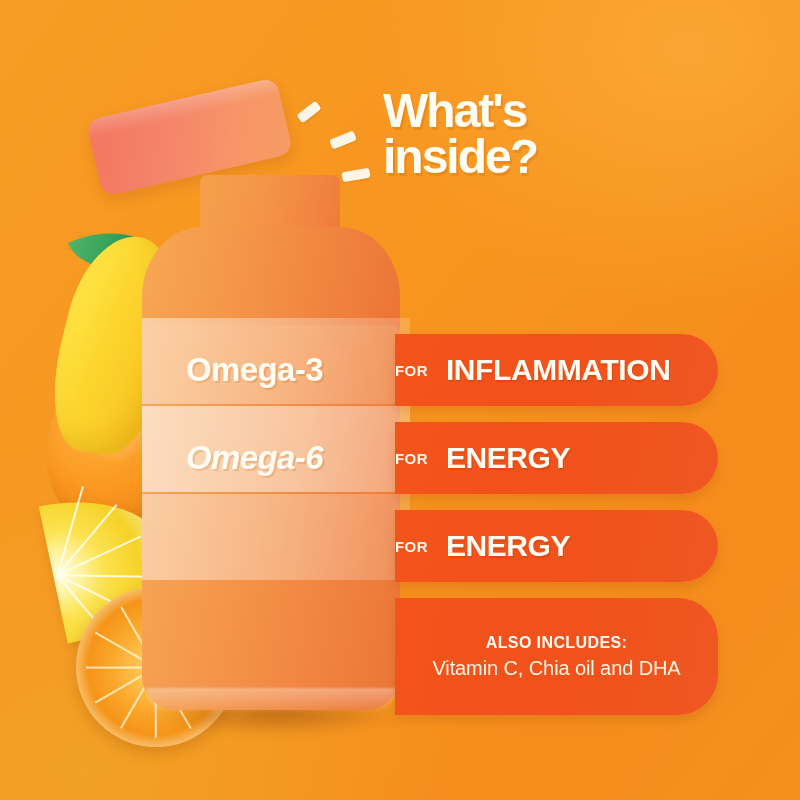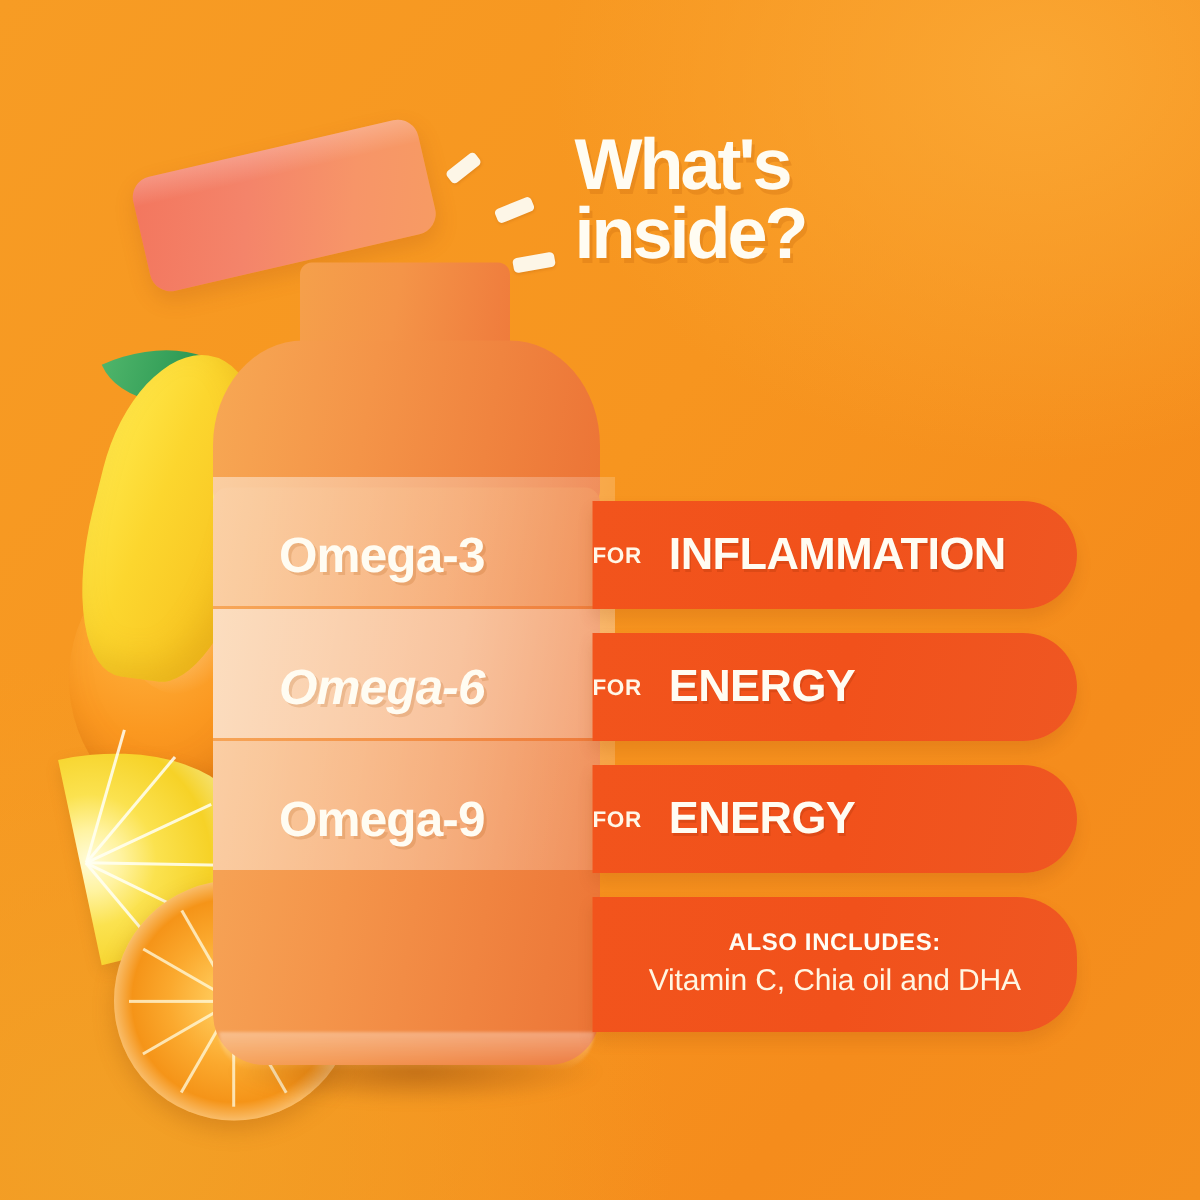--- a/index.html
+++ b/index.html
@@ -227,38 +227,37 @@
     <div class="b-body"></div>
     <div class="b-base-shine"></div>
   </div>
 
   <div class="band light" style="top:318px; height:86px;"></div>
   <div class="band lighter" style="top:406px; height:86px;"></div>
   <div class="band light" style="top:494px; height:86px;"></div>
 
   <div class="omega" style="top:351px;">Omega-3</div>
   <div class="omega" style="top:439px;font-style:italic;">Omega-6</div>
-  <div class="omega" style="top:527px;">Omega-9</div>
 
   <div class="pill" style="top:334px; width:323px; height:72px;">
     <span class="for">FOR</span>
     <span class="benefit">INFLAMMATION</span>
   </div>
 
   <div class="pill" style="top:422px; width:323px; height:72px;">
     <span class="for">FOR</span>
     <span class="benefit">ENERGY</span>
   </div>
 
   <div class="pill" style="top:510px; width:323px; height:72px;">
     <span class="for">FOR</span>
     <span class="benefit">ENERGY</span>
   </div>
 
-  <div id="pill-extra" style="top:598px; width:323px; height:90px;">
+  <div id="pill-extra" style="top:598px; width:323px; height:117px;">
     <span class="also">ALSO INCLUDES:</span>
     <span class="extras">Vitamin C, Chia oil and DHA</span>
   </div>
 
   <div id="headline">
     <span>What's</span>
     <span class="l2">inside?</span>
   </div>
 
 </div>

